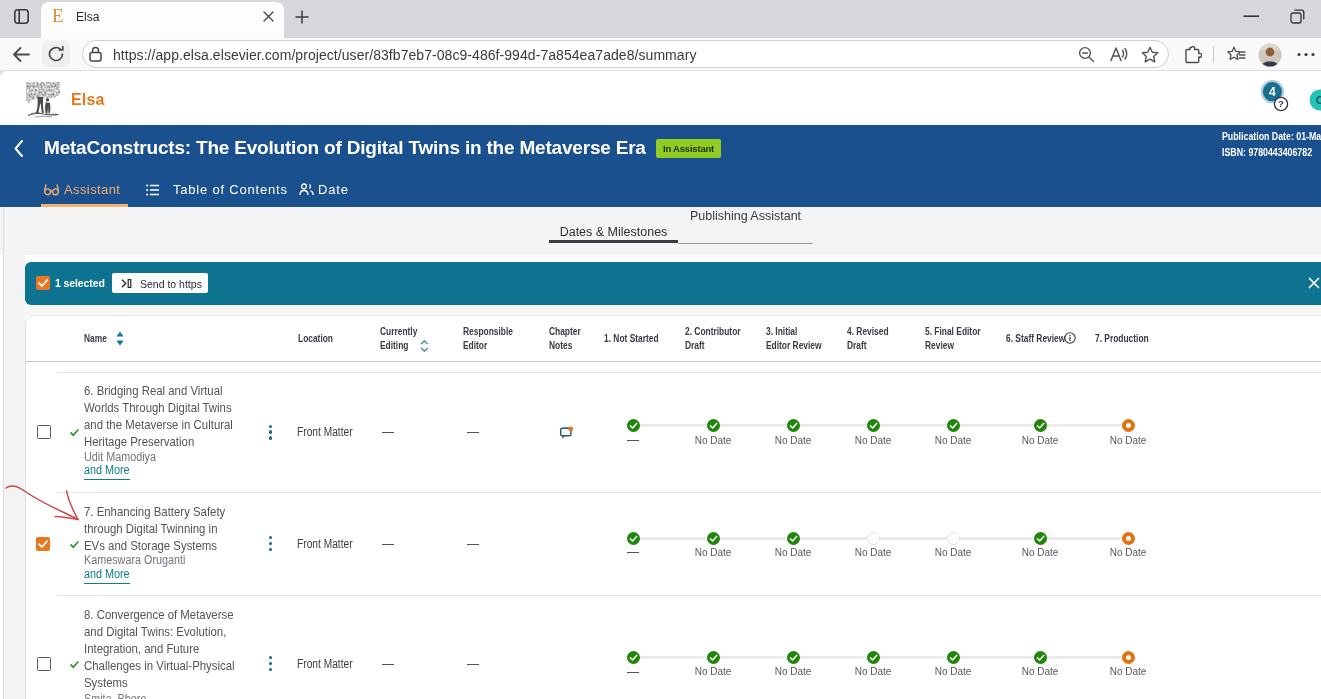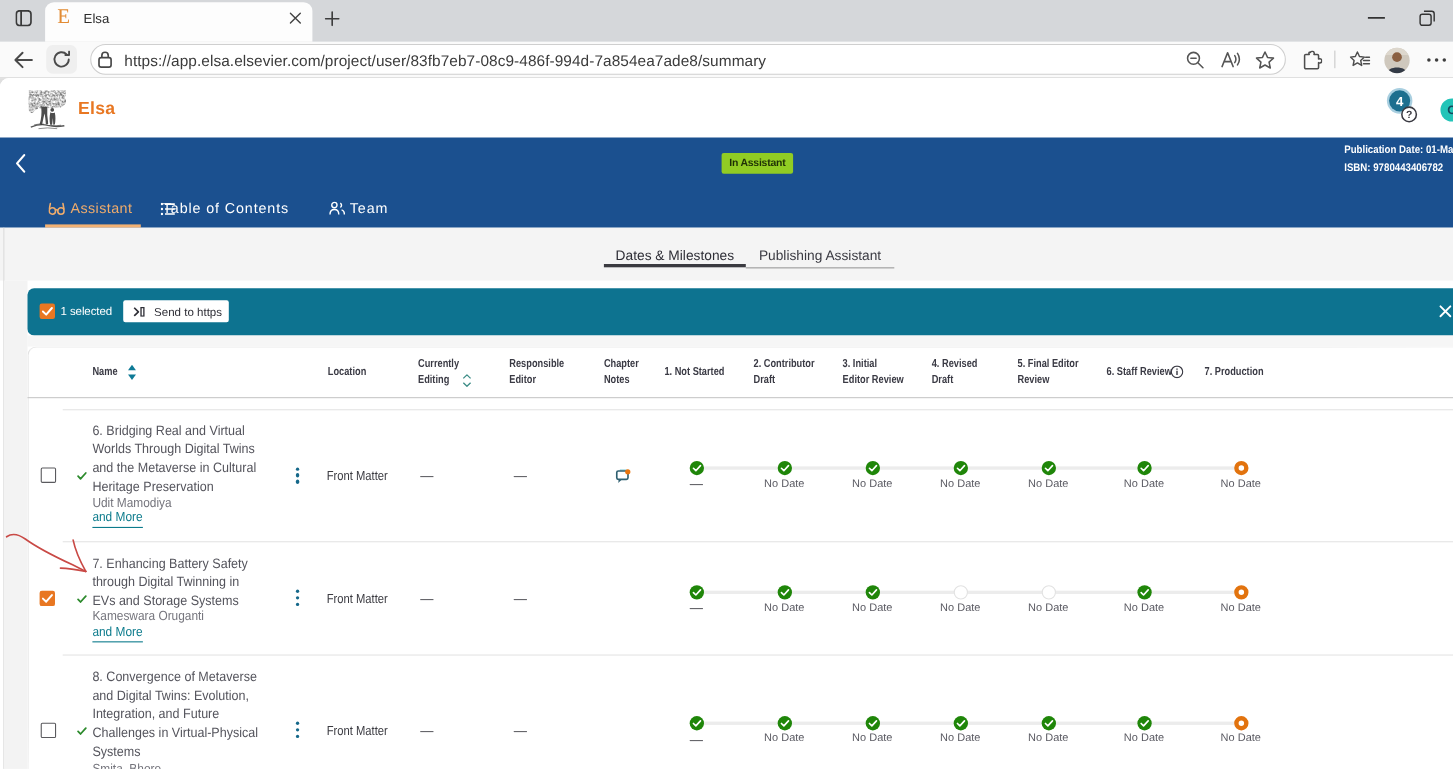--- a/index.html
+++ b/index.html
@@ -21,36 +21,36 @@
   #page { left:0; top:71px; width:1321px; height:628px; background:#fff; border-top-left-radius:8px; overflow:hidden; }
   #appheader { left:0; top:0; width:1321px; height:54px; background:#fff; }
   #elsatext { left:71px; top:20px; font-size:16px; font-weight:600; color:#e87722; letter-spacing:0.2px; }
 
   #banner { left:0; top:54px; width:1321px; height:82px; background:#1b508f; color:#fff; }
   #btitle { left:44px; top:12px; font-size:19px; font-weight:700; letter-spacing:-0.2px; white-space:nowrap; }
   #bbadge { left:656px; top:13.5px; width:65px; height:19.5px; background:#91cc23; border-radius:2px; color:#1e2f06; font-size:9.5px; font-weight:700; text-align:center; line-height:19.5px; letter-spacing:-0.2px; white-space:nowrap; }
   #pubinfo { left:1222px; top:4px; font-size:10px; font-weight:700; line-height:15.5px; white-space:nowrap; transform:scaleX(0.88); transform-origin:left top; }
   .navtab { top:57px; font-size:13px; font-weight:400; color:#fff; }
   #tab-ov { left:64px; color:#f0ac6b; letter-spacing:0.4px; }
-  #tab-toc { left:148px; letter-spacing:0.8px; }
+  #tab-toc { left:173px; letter-spacing:0.8px; }
   #tab-team { left:318px; letter-spacing:0.8px; }
   #ovline { left:41px; top:79px; width:87px; height:3px; background:#f2b173; }
 
   #greyband { left:0; top:136px; width:1321px; height:48px; background:#f4f4f4; }
   #subtab1 { left:549px; top:154px; width:129px; text-align:center; font-size:12.5px; color:#2e2e36; font-weight:500;}
-  #subtab2 { left:678px; top:154px; width:135px; text-align:center; font-size:12.5px; color:#3a3a42; }
+  #subtab2 { left:678px; top:138px; width:135px; text-align:center; font-size:12.5px; color:#3a3a42; }
   #subline1 { left:549px; top:169px; width:129px; height:3px; background:#3a3a40; }
   #subline2 { left:678px; top:172px; width:135px; height:1px; background:#9a9a9a; }
 
   #vline { left:3px; top:136px; width:1px; height:492px; background:#dcdcdc; }
   #gutter { left:4px; top:184px; width:21px; height:444px; background:#f3f3f3; }
 
   #tealbar { left:25px; top:190.5px; width:1296px; height:43px; background:#0d7390; border-radius:6px 0 0 6px; }
   .orangebox { width:14px; height:14px; background:#e87722; border-radius:2px; }
-  #selcount { left:55px; top:206px; font-size:10.5px; font-weight:400; color:#fff; letter-spacing:-0.1px; }
+  #selcount { left:55px; top:206px; font-size:10.5px; font-weight:700; color:#fff; letter-spacing:-0.1px; }
   #sendbtn { left:112px; top:202px; width:96px; height:20px; background:#fff; border-radius:2px; }
   #sendlabel { left:140px; top:207px; font-size:10.5px; color:#2e2e36; }
   #gapband { left:25px; top:234px; width:1296px; height:10px; background:#f6f6f6; }
 
   #card { left:25px; top:244px; width:1296px; height:384px; background:#fff; border-left:1px solid #e3e3e3; border-top:1px solid #e8e8e8; border-radius:8px 0 0 0; }
 
   .hdr { position:absolute; font-size:10.5px; font-weight:700; color:#3a3a44; line-height:14px; white-space:nowrap; transform:scaleX(0.8); transform-origin:left top; }
   .celltext { position:absolute; font-size:12px; color:#3a3a40; white-space:nowrap; transform:scaleX(0.85); transform-origin:left top; }
   .title { position:absolute; font-size:12.4px; color:#54545c; line-height:17px; white-space:nowrap; transform:scaleX(0.92); transform-origin:left top; }
   .author { position:absolute; font-size:12px; color:#74747c; white-space:nowrap; transform:scaleX(0.9); transform-origin:left top; }
@@ -193,20 +193,21 @@
   </svg>
   <svg class="abs" style="left:1309px; top:18px;" width="12" height="22" viewBox="0 0 12 22">
     <circle cx="11" cy="11" r="10.5" fill="#23c4b8"></circle>
     <text x="11" y="15" font-size="11" font-weight="bold" fill="#14475c" text-anchor="middle" font-family="Liberation Sans, sans-serif">O</text>
   </svg>
 
   <div id="banner" class="abs">
     <svg class="abs" style="left:13px; top:14px;" width="11" height="19" viewBox="0 0 11 19">
       <path d="M9 2 L2.5 9.5 L9 17" fill="none" stroke="#fff" stroke-width="2" stroke-linecap="round" stroke-linejoin="round"></path>
     </svg>
+    <div id="btitle" class="abs">MetaConstructs: The Evolution of Digital Twins in the Metaverse Era</div>
     <div id="bbadge" class="abs">In Assistant</div>
     <div id="pubinfo" class="abs">Publication Date: 01-Mar-2026<br>ISBN: 9780443406782</div>
 
     <svg class="abs" style="left:44px; top:58px;" width="15" height="13" viewBox="0 0 15 13">
       <circle cx="3.6" cy="8.8" r="2.9" fill="none" stroke="#f0ac6b" stroke-width="1.4"></circle>
       <circle cx="11.4" cy="8.8" r="2.9" fill="none" stroke="#f0ac6b" stroke-width="1.4"></circle>
       <path d="M6.5 8.2 q1 -1 2 0 M0.8 7 L1.8 2 M14.2 7 L13.2 2" fill="none" stroke="#f0ac6b" stroke-width="1.4" stroke-linecap="round"></path>
     </svg>
     <div id="tab-ov" class="navtab abs">Assistant</div>
 
@@ -216,21 +217,21 @@
         <circle cx="1.2" cy="10.5" r="1.1" fill="#fff"></circle>
       <path d="M4 1.5 H13 M4 6 H13 M4 10.5 H13" stroke="#fff" stroke-width="1.5"></path>
     </svg>
     <div id="tab-toc" class="navtab abs">Table of Contents</div>
 
     <svg class="abs" style="left:299px; top:58px;" width="15" height="13" viewBox="0 0 15 13">
       <circle cx="5" cy="3.4" r="2.4" fill="none" stroke="#fff" stroke-width="1.3"></circle>
       <path d="M1 12 q0 -4.5 4 -4.5 q4 0 4 4.5" fill="none" stroke="#fff" stroke-width="1.3"></path>
       <path d="M10.4 1.6 a2.4 2.4 0 0 1 0 4 M11.5 7.8 q2.6 0.6 2.6 4.2" fill="none" stroke="#fff" stroke-width="1.3"></path>
     </svg>
-    <div id="tab-team" class="navtab abs">Team</div>
+    <div id="tab-team" class="navtab abs">Date</div>
     <div id="ovline" class="abs"></div>
   </div>
 
   <div id="greyband" class="abs"></div>
   <div id="subtab1" class="abs">Dates &amp; Milestones</div>
   <div id="subtab2" class="abs">Publishing Assistant</div>
   <div id="subline1" class="abs"></div>
   <div id="subline2" class="abs"></div>
 
   <div id="vline" class="abs"></div>

